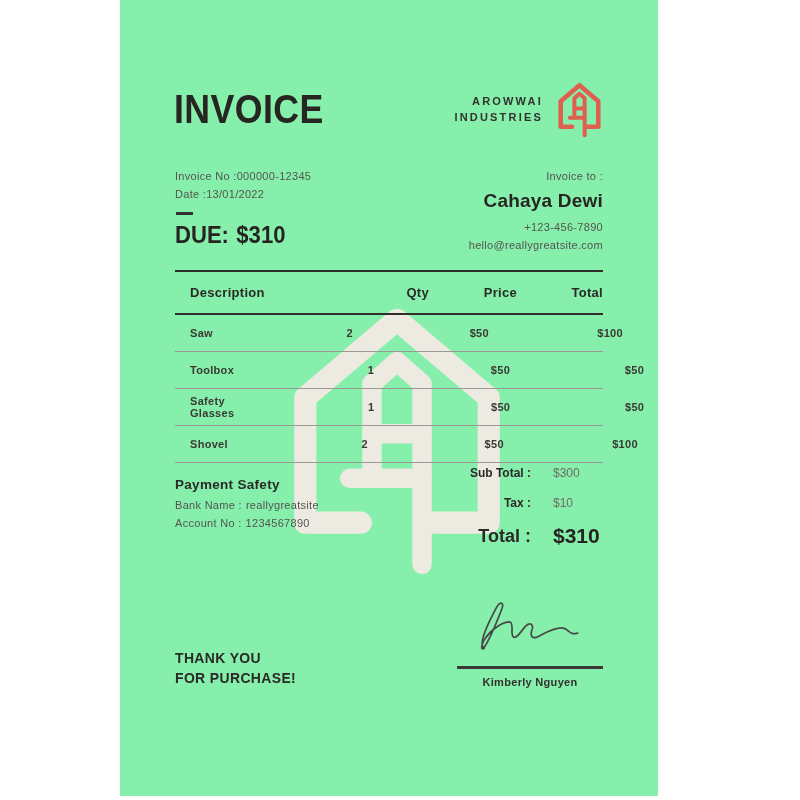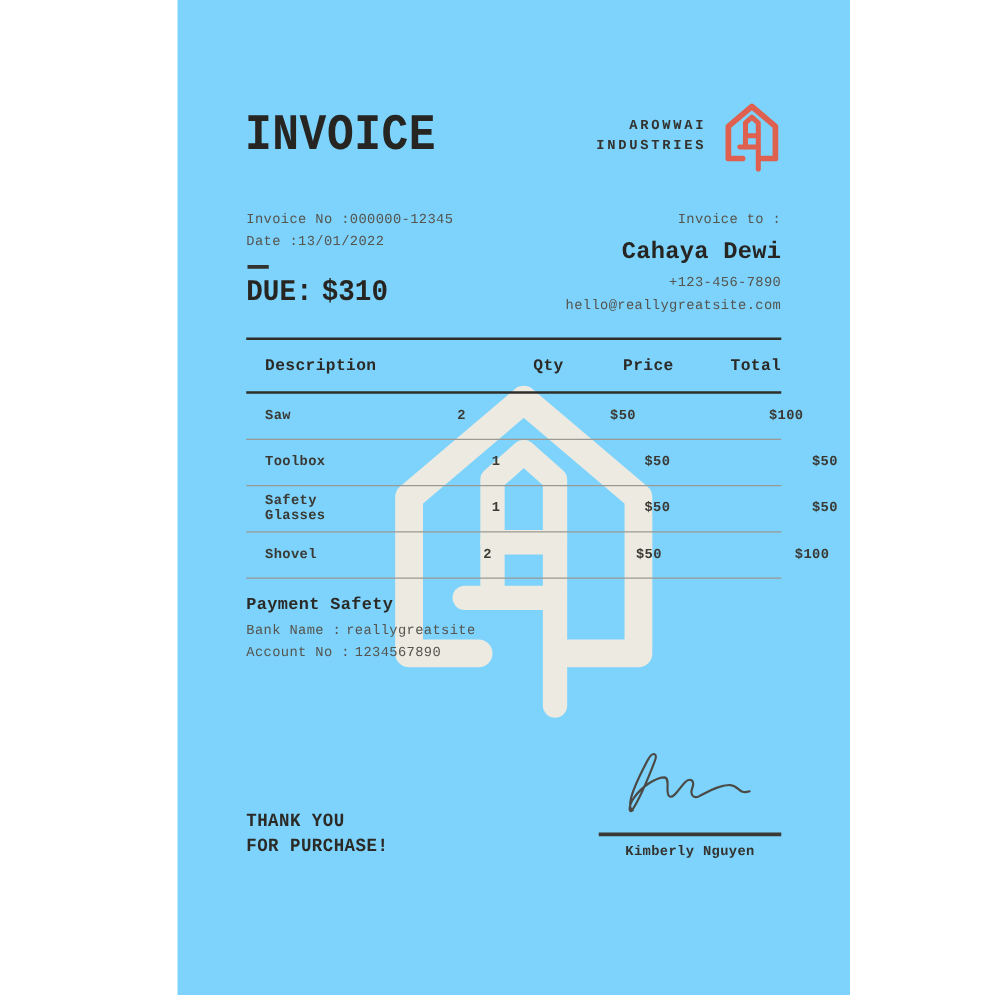--- a/index.html
+++ b/index.html
@@ -6,23 +6,22 @@
   html,body { margin:0; padding:0; }
   body {
     width:800px; height:800px;
     background:#ffffff;
     font-family:"Liberation Sans", sans-serif;
     position:relative;
     overflow:hidden;
     color:#2d2c29;
   }
   .page {
-    position:absolute; left:142px; top:0; width:538px; height:796px;
-    background:#7dd3fc;
-    font-family:Liberation Mono, monospace;
+    position:absolute; left:120px; top:0; width:538px; height:796px;
+    background:#86efac;
   }
   .watermark {
     position:absolute; left:138px; top:266px; width:278px; height:330px;
     pointer-events:none;
   }
   
   .title {
     position:absolute; left:54px; top:86px;
     font-size:41px; font-weight:bold; letter-spacing:0.5px;
     color:#262522;
@@ -169,20 +168,34 @@
   <div class="payment">
     <div class="head">Payment Safety</div>
     <div class="line">
       <span class="lbl">Bank Name :</span><span>reallygreatsite</span>
     </div>
     <div class="line">
       <span class="lbl">Account No :</span><span>1234567890</span>
     </div>
   </div>
 
+  <div class="totals">
+    <div class="t-row t-sub">
+      <div class="t-lbl">Sub Total :</div>
+      <div class="t-val">$300</div>
+    </div>
+    <div class="t-row t-tax">
+      <div class="t-lbl">Tax :</div>
+      <div class="t-val">$10</div>
+    </div>
+    <div class="t-row t-grand">
+      <div class="t-lbl">Total :</div>
+      <div class="t-val">$310</div>
+    </div>
+  </div>
 
   <div class="thanks">
     <div>THANK YOU</div>
     <div>FOR PURCHASE!</div>
   </div>
 
   <svg class="sig-scribble" viewBox="0 0 130 70">
     <path d="M16,54 C9,51 21,27 28,14 C32,7 36,9 33,16 C28,29 20,47 16,53 C13,58 12,51 17,44 C24,34 35,28 41,28 C46,29 41,41 45,43 C48,45 53,36 57,32 C61,28 65,30 63,36 C61,41 63,45 68,43 C76,39 84,34 92,34 C100,34 99,42 108,39" fill="none" stroke="#4a4946" stroke-width="1.7" stroke-linecap="round"></path>
   </svg>
   <div class="sig-line"></div>

